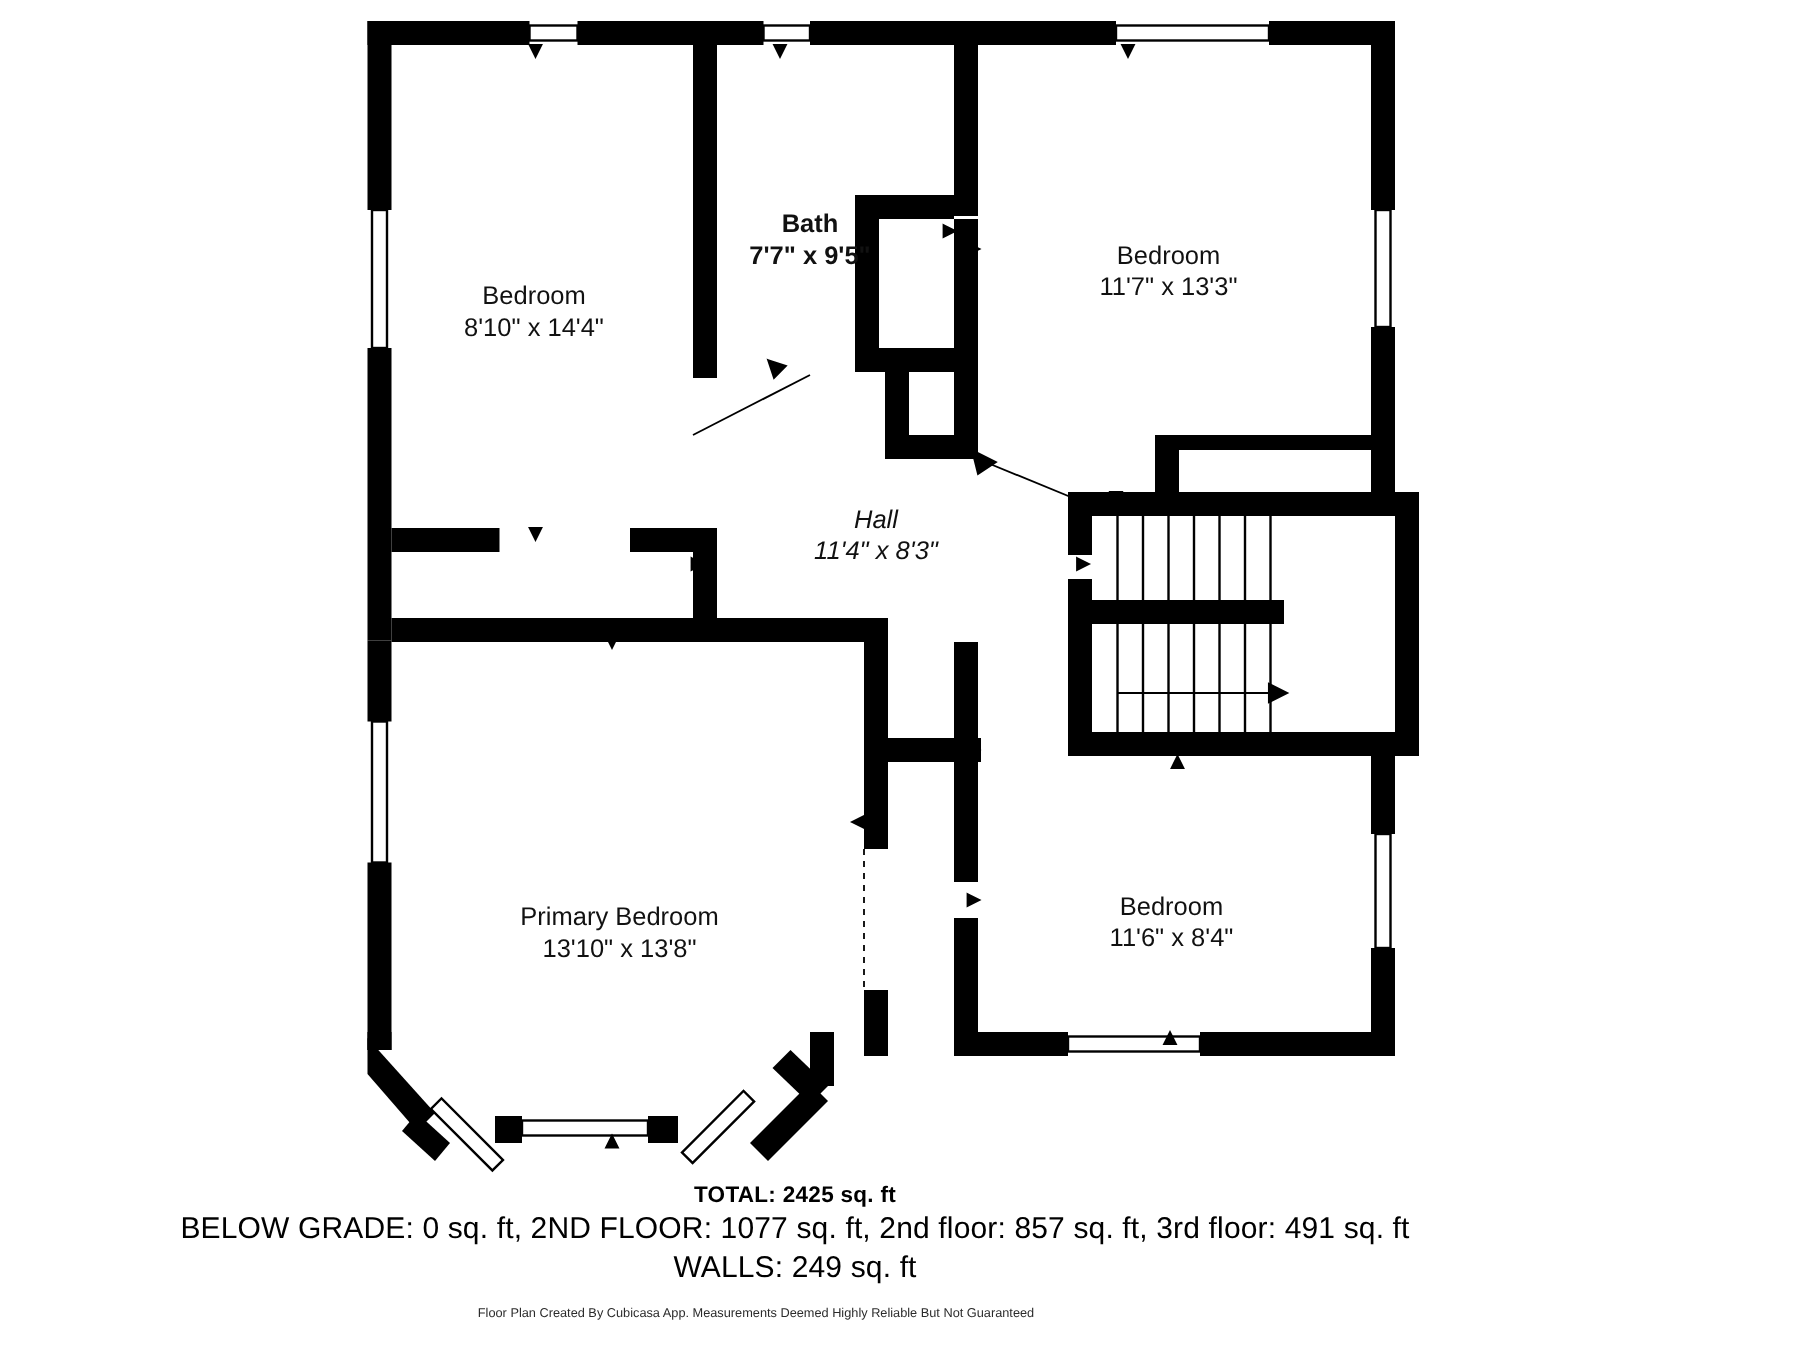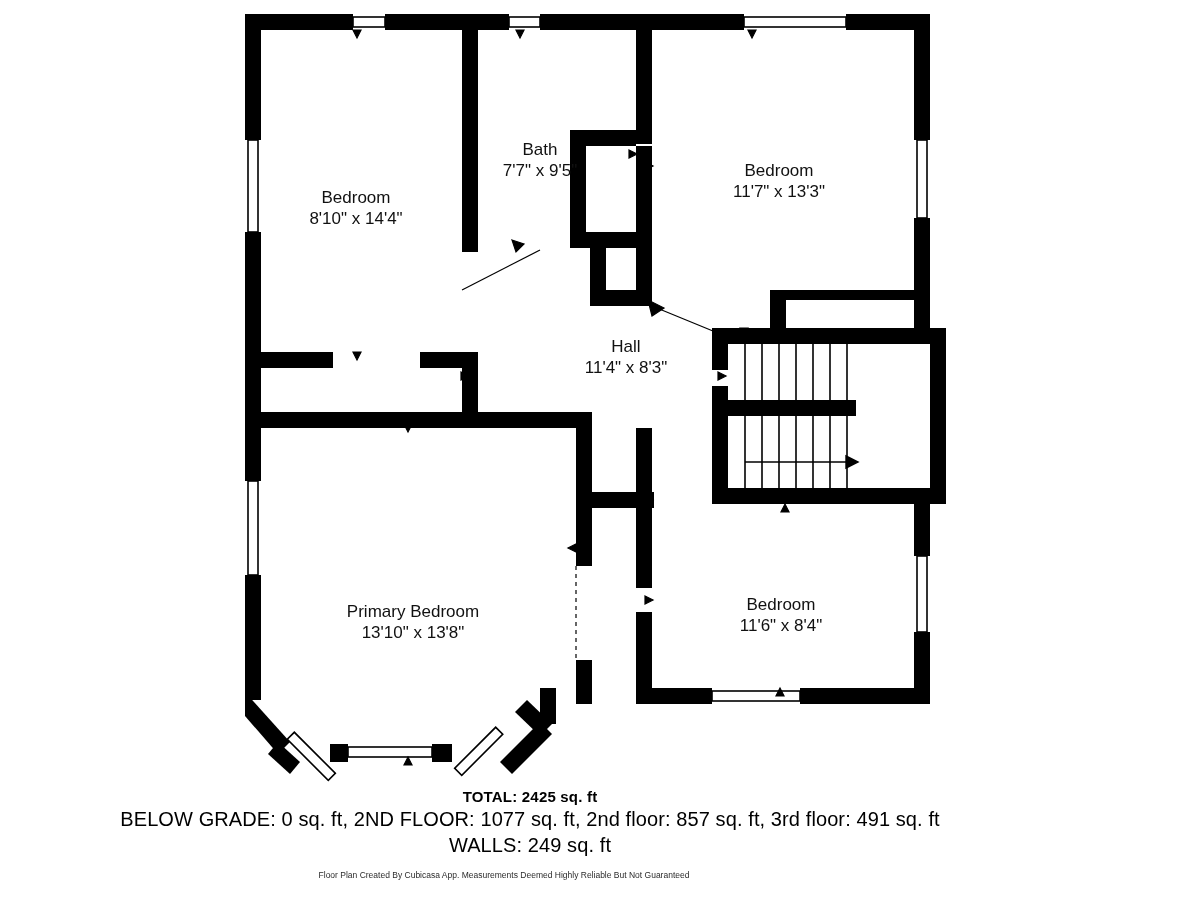--- a/index.html
+++ b/index.html
@@ -228,29 +228,29 @@
   </g>
 
   <g></g>
 </svg>
 
 <div id="room-labels">
     <div class="room-label" style="left: 356px; top: 208px;">
       <span class="name">Bedroom</span>
       <span class="dims">8'10" x 14'4"</span>
     </div>
-    <div class="room-label" style="left: 540px; top: 160px;">
+    <div class="room-label" style="left: 540px; top: 160px; font-weight: bold;">
       <span class="name">Bath</span>
       <span class="dims">7'7" x 9'5"</span>
     </div>
     <div class="room-label" style="left: 779px; top: 181px;">
       <span class="name">Bedroom</span>
       <span class="dims">11'7" x 13'3"</span>
     </div>
-    <div class="room-label" style="left: 626px; top: 357px;">
+    <div class="room-label" style="left: 584px; top: 357px; font-style: italic;">
       <span class="name">Hall</span>
       <span class="dims">11'4" x 8'3"</span>
     </div>
     <div class="room-label" style="left: 413px; top: 585px; margin-top: 37px;">
       <span class="name">Primary Bedroom</span>
       <span class="dims">13'10" x 13'8"</span>
     </div>
     <div class="room-label" style="left: 781px; top: 615px;">
       <span class="name">Bedroom</span>
       <span class="dims">11'6" x 8'4"</span>

